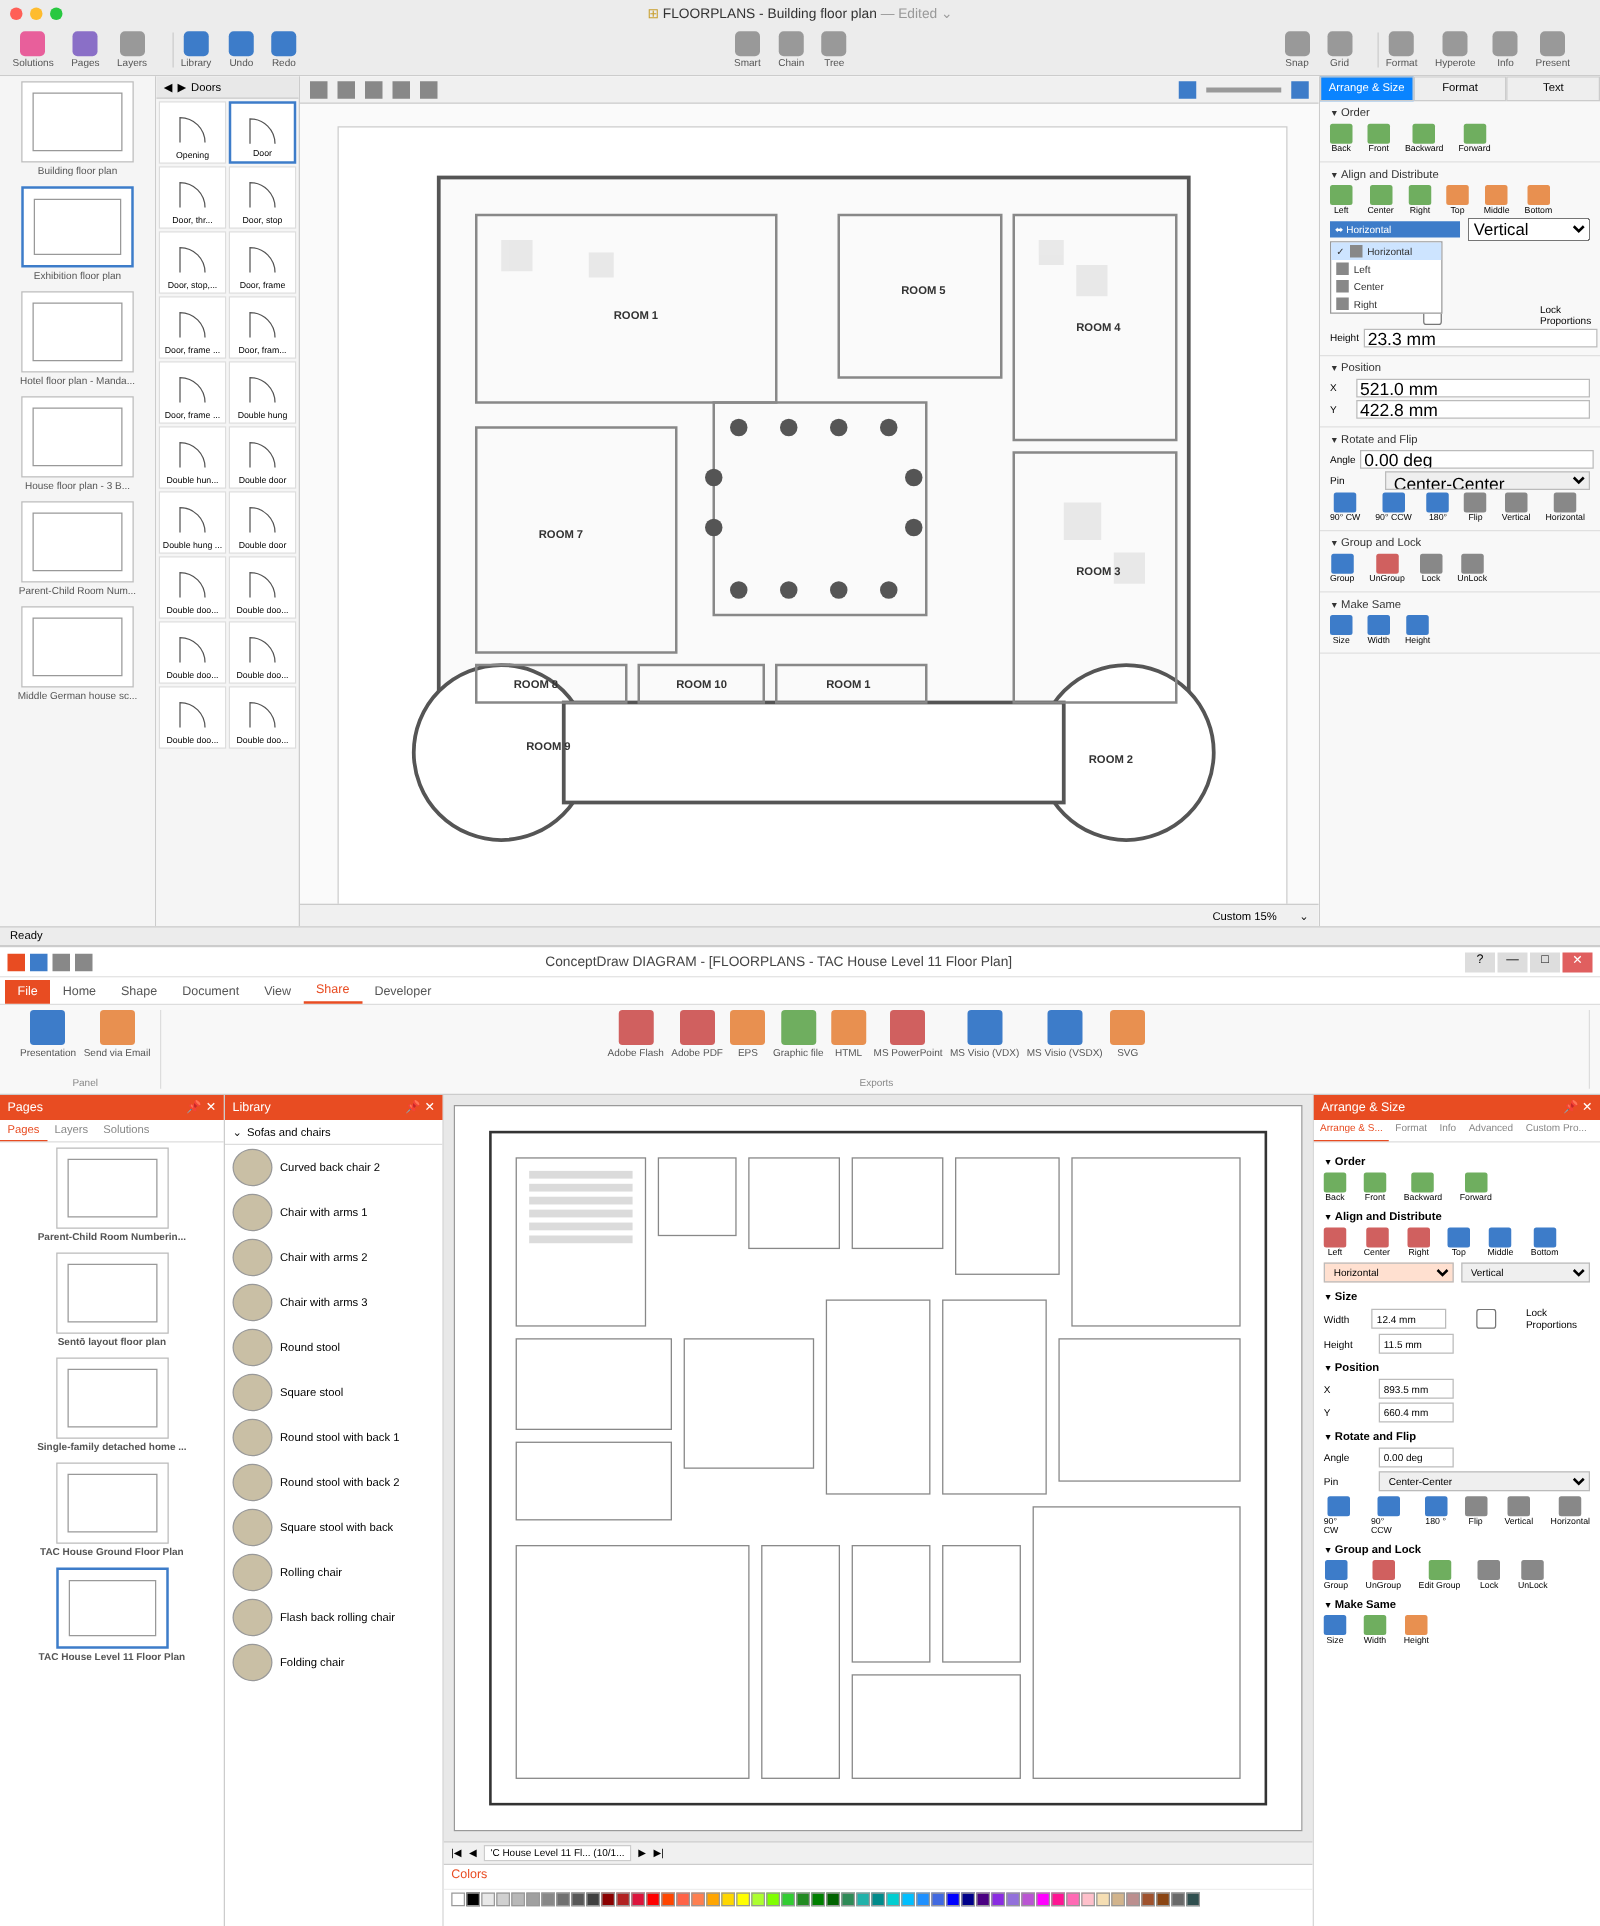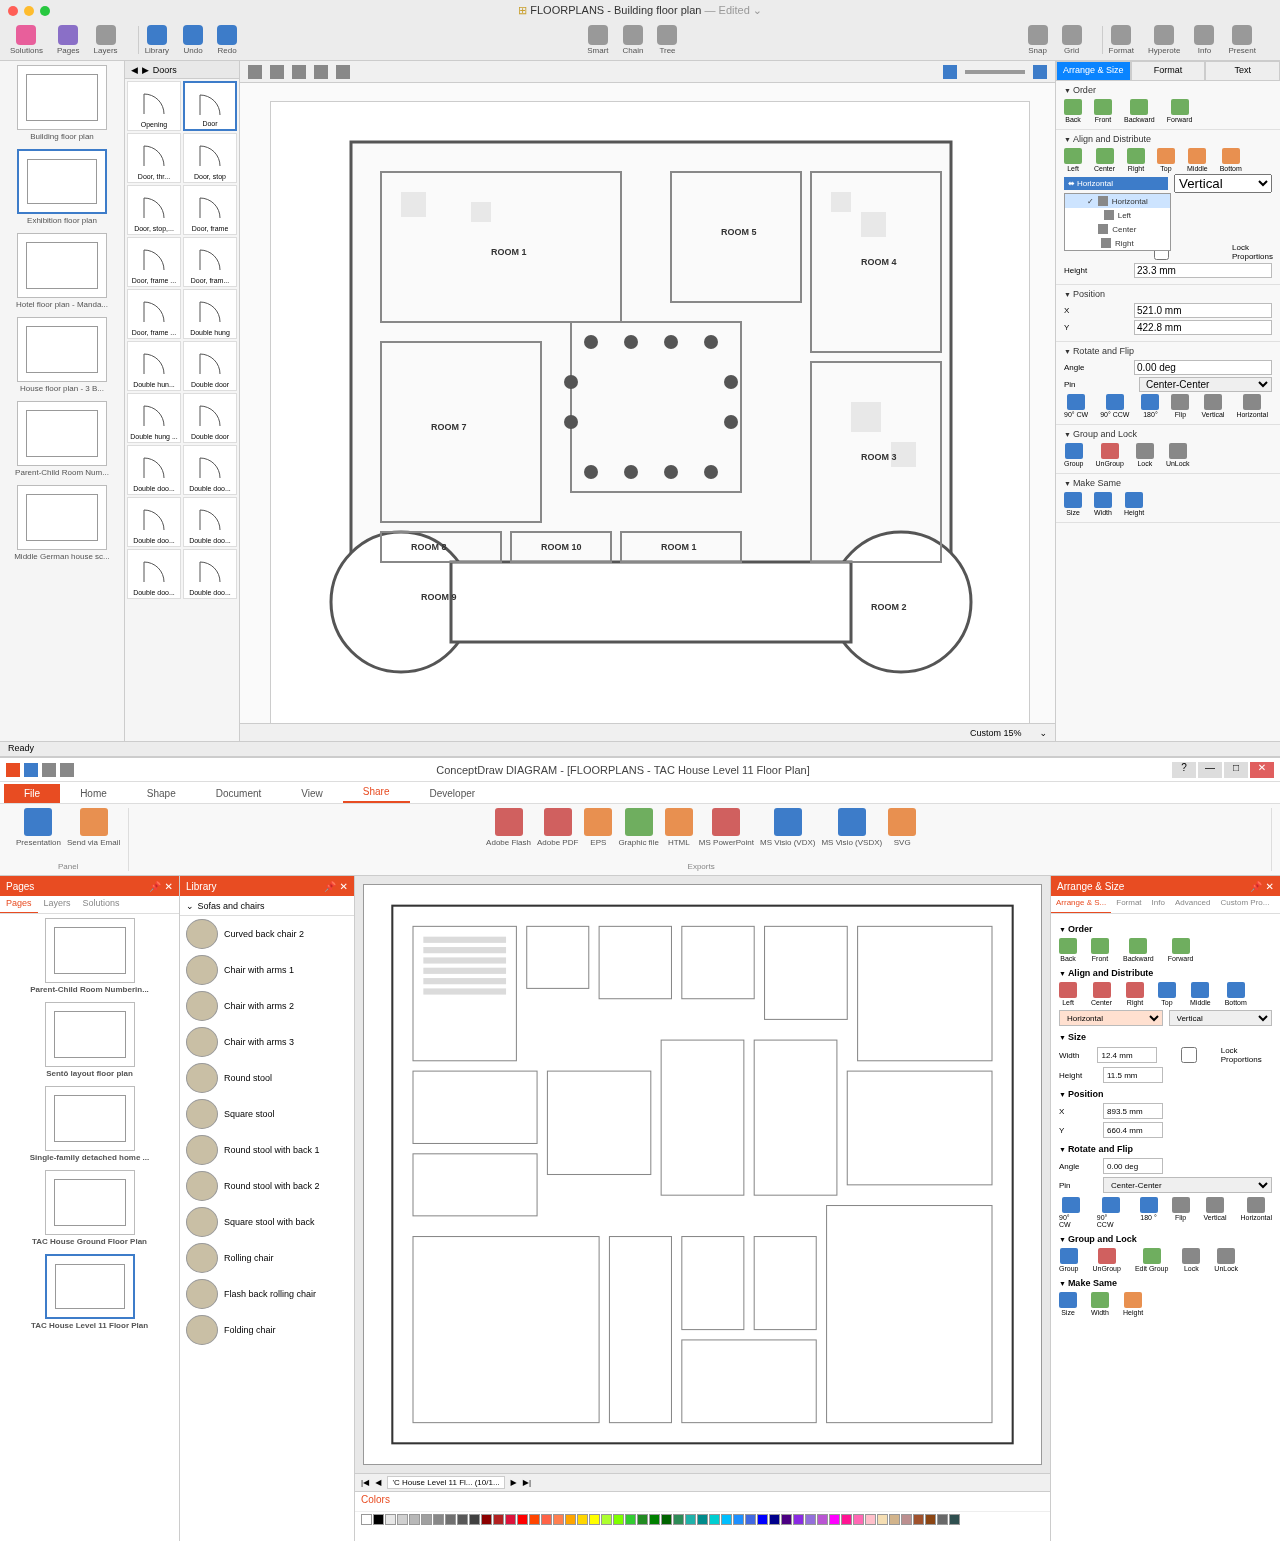--- a/index.html
+++ b/index.html
@@ -46,41 +46,41 @@
 .prop-tab.active { background: #0a84ff; color: #fff; }
 .prop-sec { padding: 4px 8px; border-bottom: 1px solid #e0e0e0; }
 .prop-sec-h { font-size: 9px; color: #333; margin-bottom: 4px; cursor: pointer; }
 .prop-sec-h::before { content: "▼ "; font-size: 7px; }
 .prop-row { display: flex; align-items: center; gap: 6px; margin: 2px 0; }
 .prop-btns { display: flex; gap: 12px; margin: 2px 0; }
 .prop-btn { display: flex; flex-direction: column; align-items: center; font-size: 7px; cursor: pointer; }
 .prop-bico { width: 18px; height: 16px; background: #6fae5f; border-radius: 2px; margin-bottom: 1px; }
 .prop-field { display: flex; align-items: center; gap: 4px; margin: 2px 0; }
 .prop-field label { width: 40px; font-size: 8px; }
-.prop-field input, .prop-field select { flex: 1; height: 15px; font-size: 10px; border: 1px solid #bbb; padding: 0 2px; margin-left: 31px; }
+.prop-field input, .prop-field select { flex: 1; height: 15px; font-size: 14px; border: 1px solid #bbb; padding: 0 2px; }
 .dd-open { position: relative; background: #3d7cc9; color: #fff; padding: 2px 4px; font-size: 8px; }
 .dd-menu { position: absolute; top: 16px; left: 0; background: #fff; border: 1px solid #999; z-index: 10; min-width: 90px; color: #333; }
-.dd-item { padding: 2px 22px; display: flex; align-items: center; gap: 4px; font-size: 8px; cursor: pointer; justify-content: center; }
+.dd-item { padding: 2px 4px; display: flex; align-items: center; gap: 4px; font-size: 8px; cursor: pointer; }
 .dd-item.sel { background: #cde4ff; }
 .dd-ico { width: 10px; height: 10px; background: #888; }
 
 .mac-status { position: absolute; bottom: 0; left: 0; right: 0; height: 15px; background: #ececec; border-top: 1px solid #ccc; font-size: 9px; padding: 1px 8px; }
 
 
 .app2 { width: 1280px; height: 783px; background: #f0f0f0; position: relative; }
 .win-titlebar { height: 24px; background: #fff; display: flex; align-items: center; padding: 0 6px; border-bottom: 1px solid #ddd; }
 .win-qat { display: flex; gap: 4px; }
 .qat-ico { width: 14px; height: 14px; background: #888; }
 .win-title { flex: 1; text-align: center; font-size: 11px; color: #444; }
 .win-ctrls { display: flex; gap: 2px; }
 .win-ctrl { width: 24px; height: 16px; background: #ddd; font-size: 10px; text-align: center; cursor: pointer; }
 .win-ctrl.cl { background: #e05f5f; color: #fff; }
 
 .ribbon-tabs { height: 22px; background: #fff; display: flex; align-items: flex-end; padding-left: 4px; font-size: 10px; border-bottom: 1px solid #ddd; }
-.rtab { padding: 4px 20px; cursor: pointer; color: #555; }
+.rtab { padding: 4px 10px; cursor: pointer; color: #555; }
 .rtab.file { background: #e84c22; color: #fff; }
 .rtab.active { color: #e84c22; border-bottom: 2px solid #e84c22; }
 
 .ribbon { height: 72px; background: #f8f8f8; border-bottom: 1px solid #ccc; display: flex; padding: 4px 8px; gap: 2px; }
 .rgroup { display: flex; flex-direction: column; align-items: center; padding: 0 8px; border-right: 1px solid #ddd; }
 .rgroup-btns { display: flex; gap: 6px; flex: 1; }
 .rbtn { display: flex; flex-direction: column; align-items: center; font-size: 8px; color: #555; cursor: pointer; }
 .rbtn-ico { width: 28px; height: 28px; border-radius: 3px; margin-bottom: 2px; }
 .rgroup-lbl { font-size: 8px; color: #888; }
 

